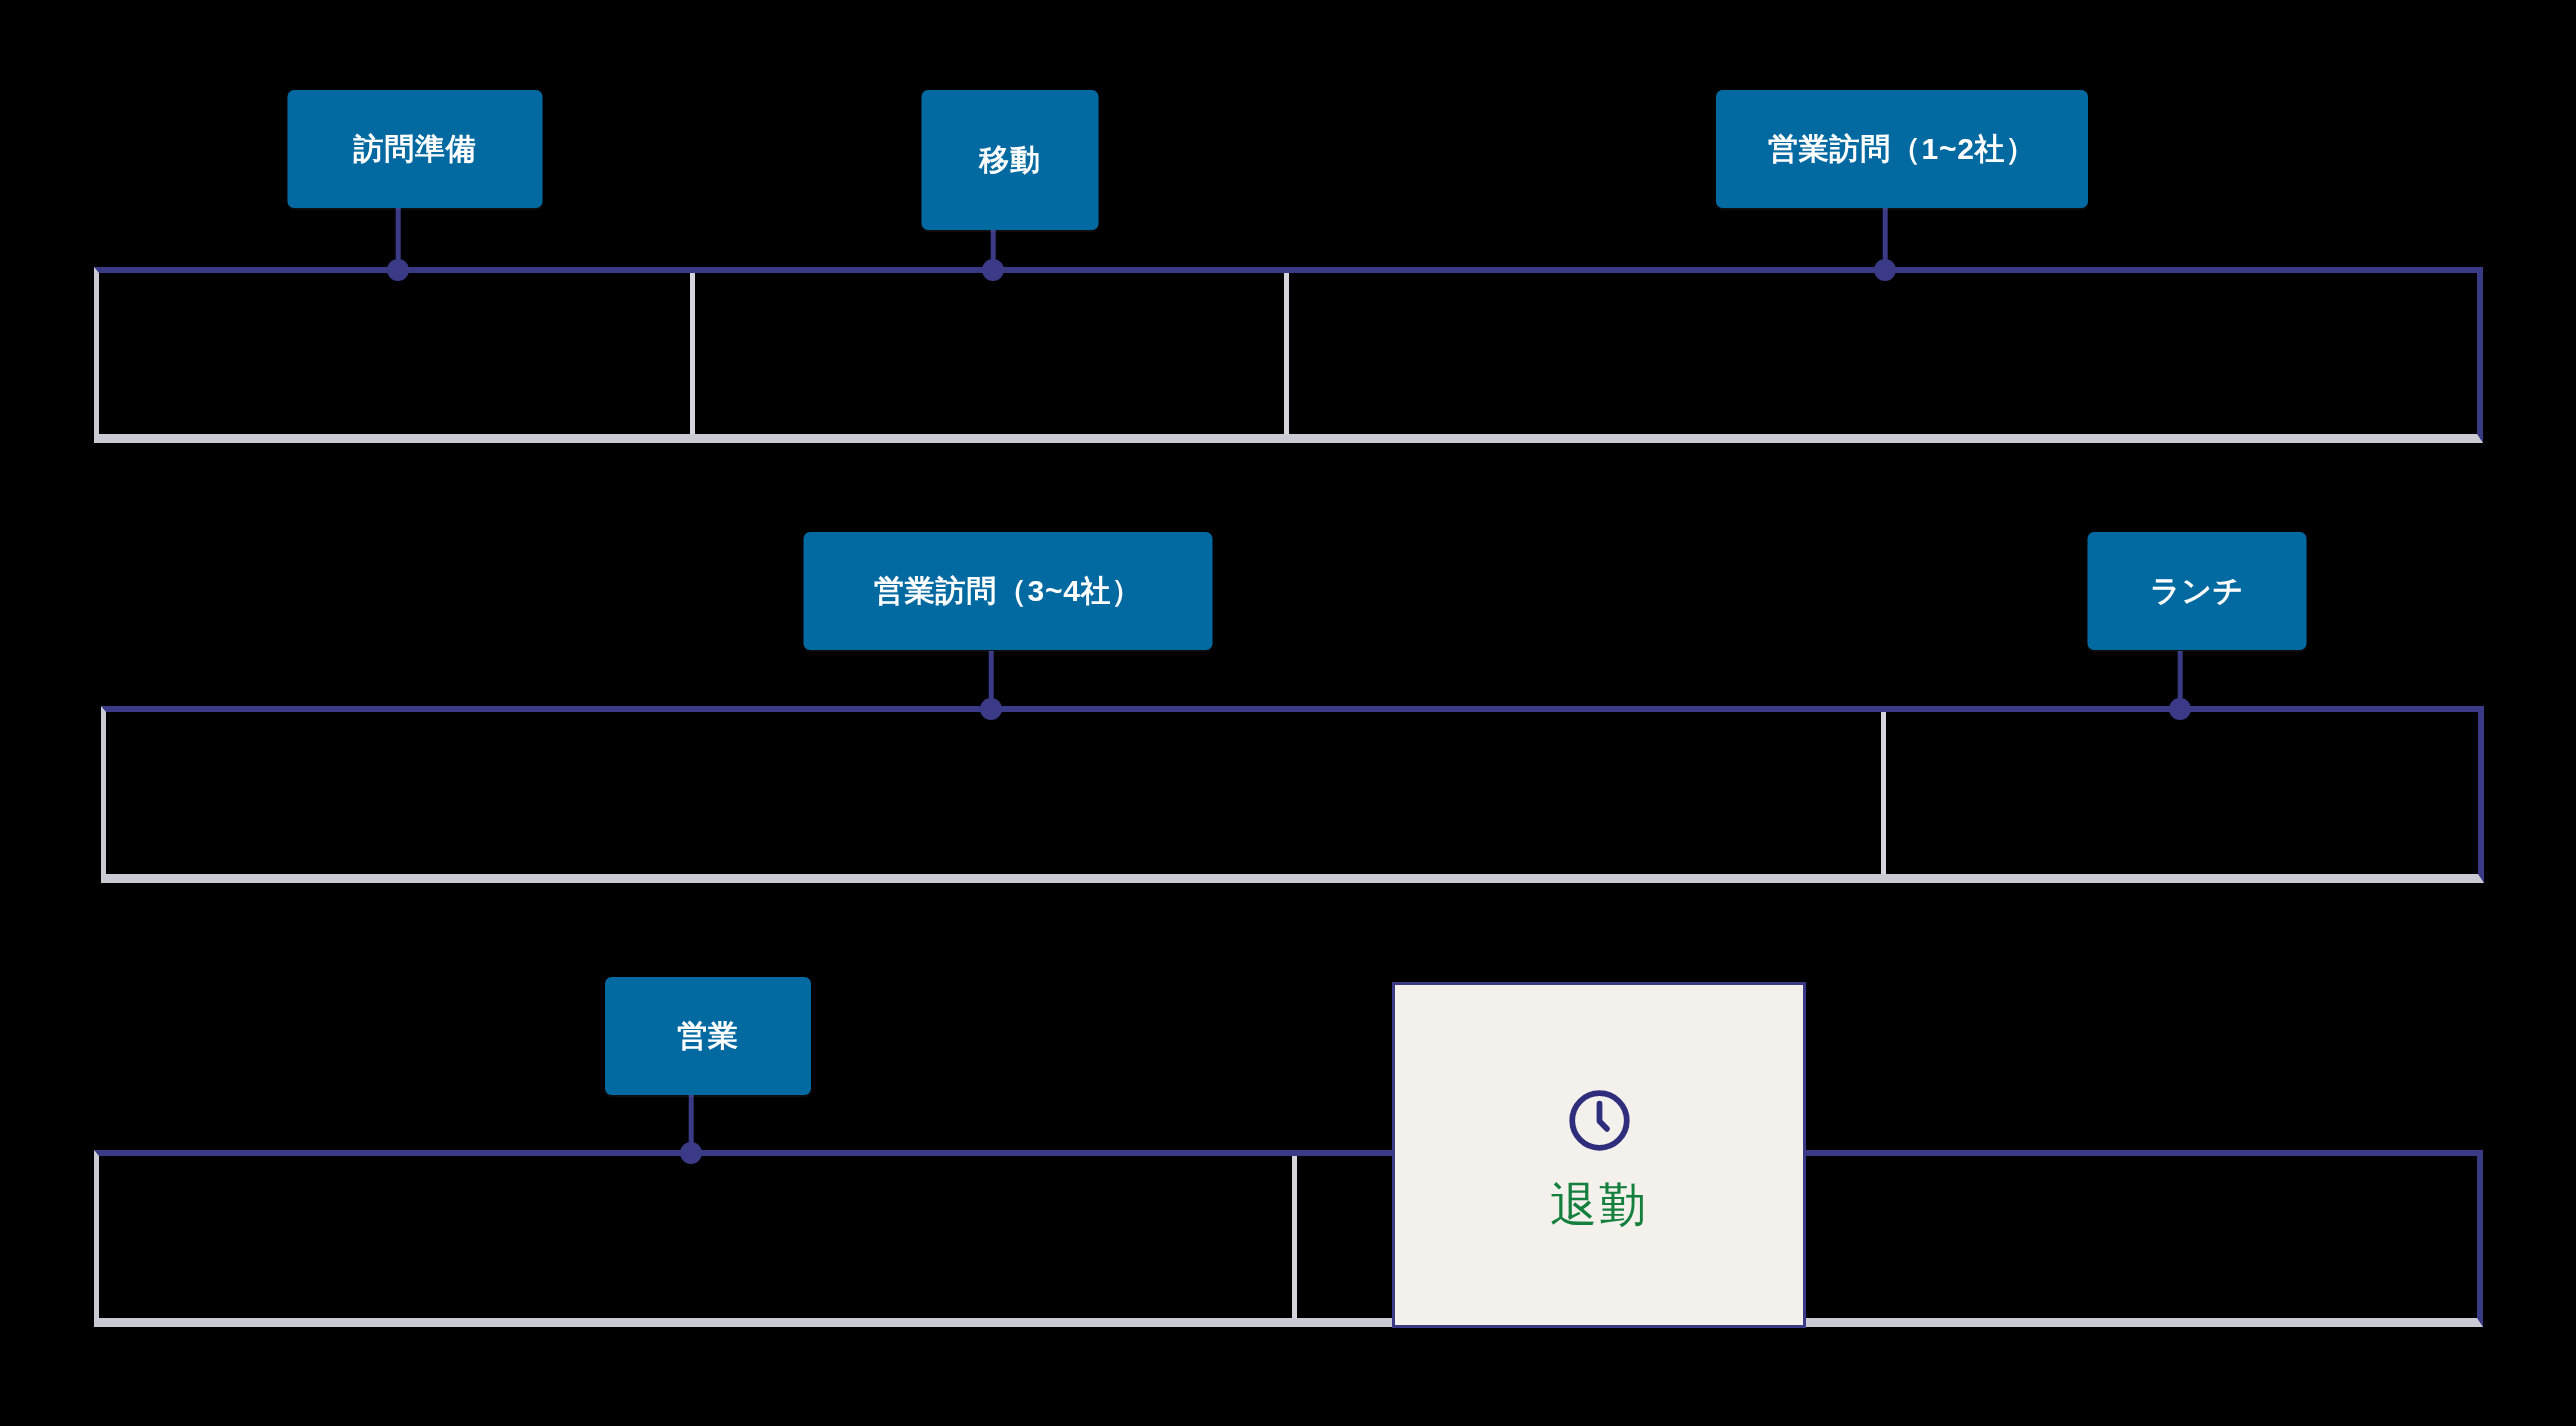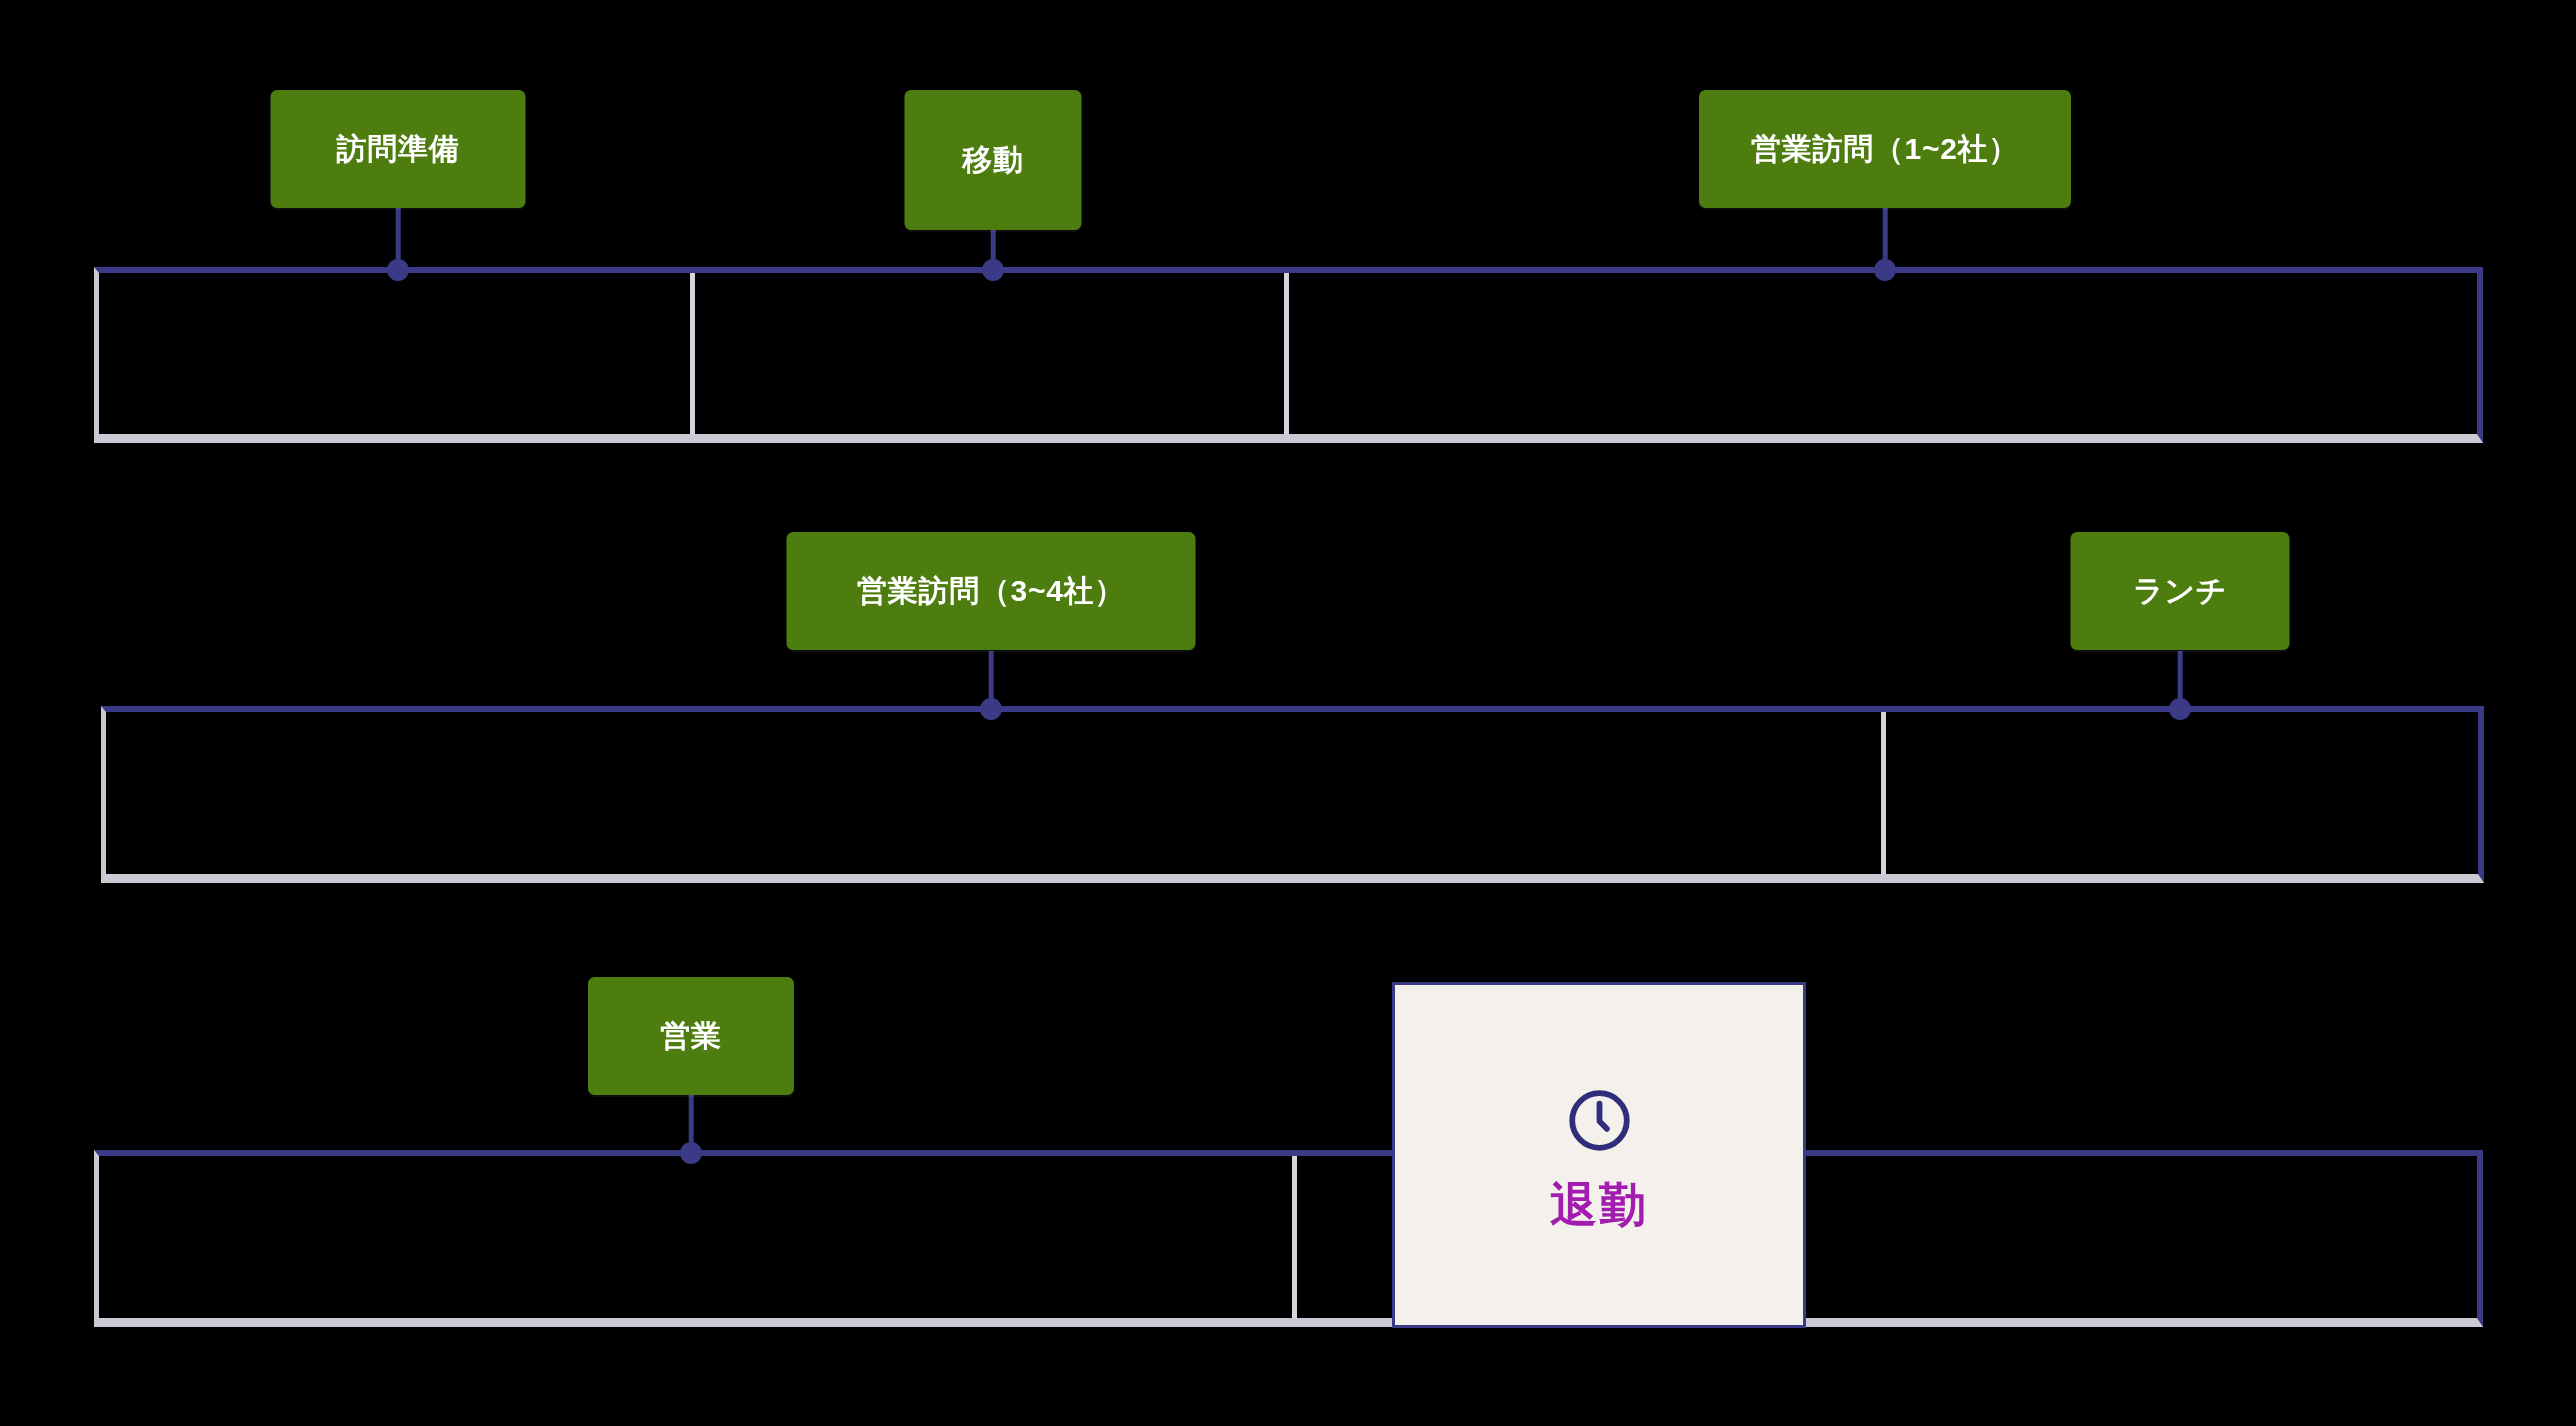--- a/index.html
+++ b/index.html
@@ -50,55 +50,56 @@
     width:22px;height:22px;
     border-radius:50%;
     background:#3b3a86;
     transform:translate(-50%,-50%);
   }
 
   
   .chip{
     position:absolute;
     box-sizing:border-box;
-    background:#4d7c0f;
+    background:#0369a1;
     color:#ffffff;
     border-radius:6.5px;
     display:flex;
     align-items:center;
     justify-content:center;
     font-weight:700;
     font-size:30px;
     letter-spacing:0.7px;
     white-space:nowrap;
     box-shadow:0 2px 0 rgba(255,255,255,0.05);
     transform:translateX(-50%);
     padding:0 17px;
+    margin-left:17px;
   }
 
   
   .card{
     position:absolute;
     box-sizing:border-box;
     background:#f4f1ec;
     border:3.9px solid #3b3a86;
     display:flex;
     flex-direction:column;
     align-items:center;
     justify-content:center;
     gap:22px;
   }
   .card .clock-icon{
     width:77px;height:77px;
     display:block;
   }
   .card .card-label{
-    color:#a21caf;
+    color:#15803d;
     font-size:47px;
-    font-weight:700;
+    font-weight:400;
     letter-spacing:2px;
     line-height:1;
   }
 </style>
 </head>
 <body>
 
 <div id="stage" style="background: rgb(0, 0, 0);">
 
   <div class="bar rightcap" style="left:94px; top:267px; width:2389px; height:176px;">

